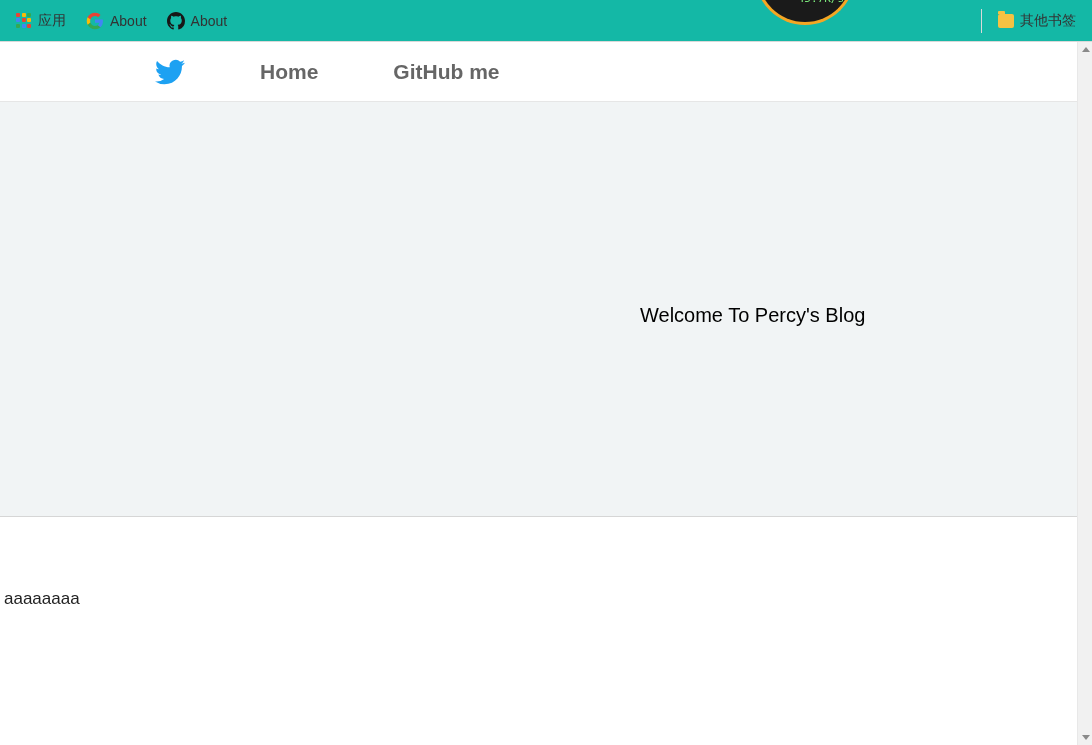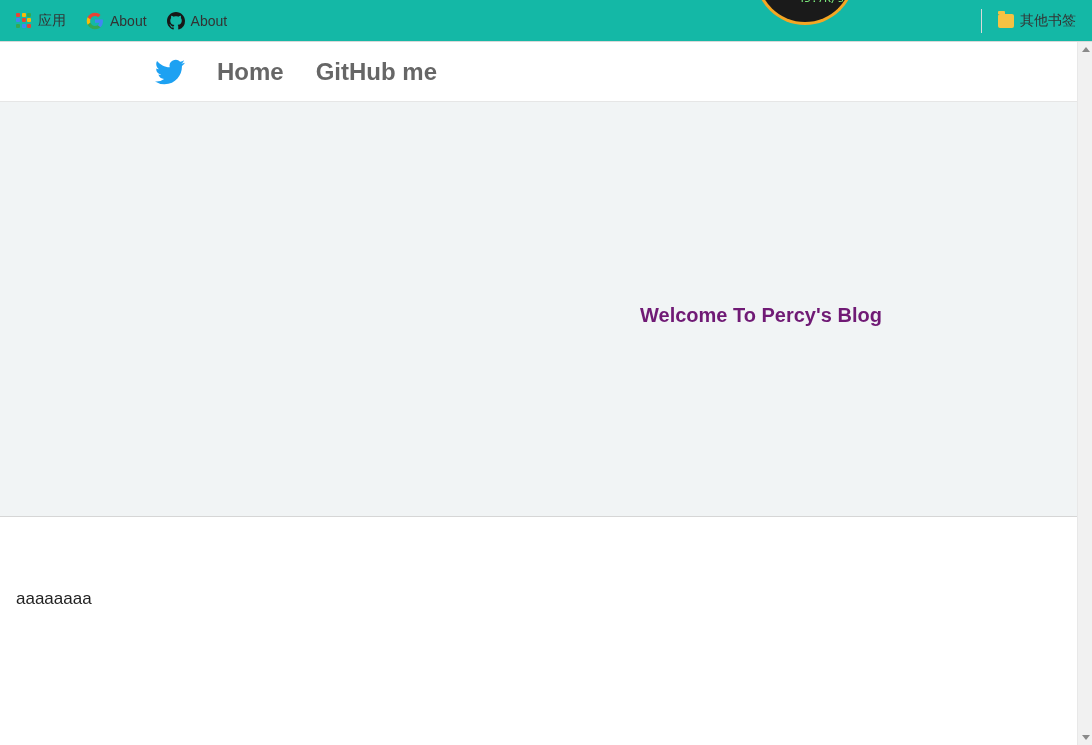--- a/index.html
+++ b/index.html
@@ -177,53 +177,54 @@
       gap: 32px;
       border-bottom: 1px solid #e6e6e6;
       background: #ffffff;
     }
     .twitter-icon {
       width: 30px;
       height: 30px;
       fill: #1da1f2;
     }
     .nav-link {
-      font-size: 24px;
+      font-size: 21px;
       font-weight: 700;
       color: #666666;
       cursor: pointer;
+      margin-left: 43px;
     }
     
     
     .hero {
       height: 415px;
       background: #f1f4f5;
       display: flex;
       align-items: center;
       border-bottom: 1px solid #d6d6d6;
       position: relative;
     }
     .hero-title {
       position: absolute;
       left: 640px;
       top: 202px;
       font-size: 20px;
-      font-weight: 700;
-      color: #701a75;
+      font-weight: 400;
+      color: #000000;
       font-family: Arial, sans-serif;
     }
     
     
     .content-area {
       padding-top: 72px;
     }
     .content-text {
       font-size: 17px;
       color: #222222;
-      padding-left: 16px;
+      padding-left: 4px;
     }
   </style>
 </head>
 <body>
 
 <div class="bookmarks-bar">
   <div class="bookmarks-left">
     <div class="bookmark-item">
       <span class="apps-icon">
         <span></span>

